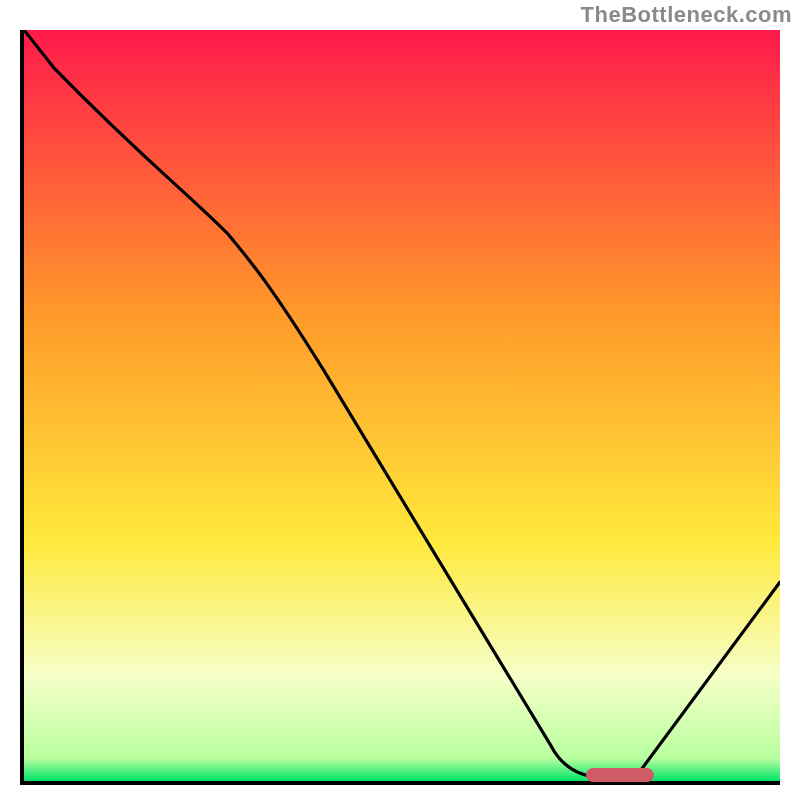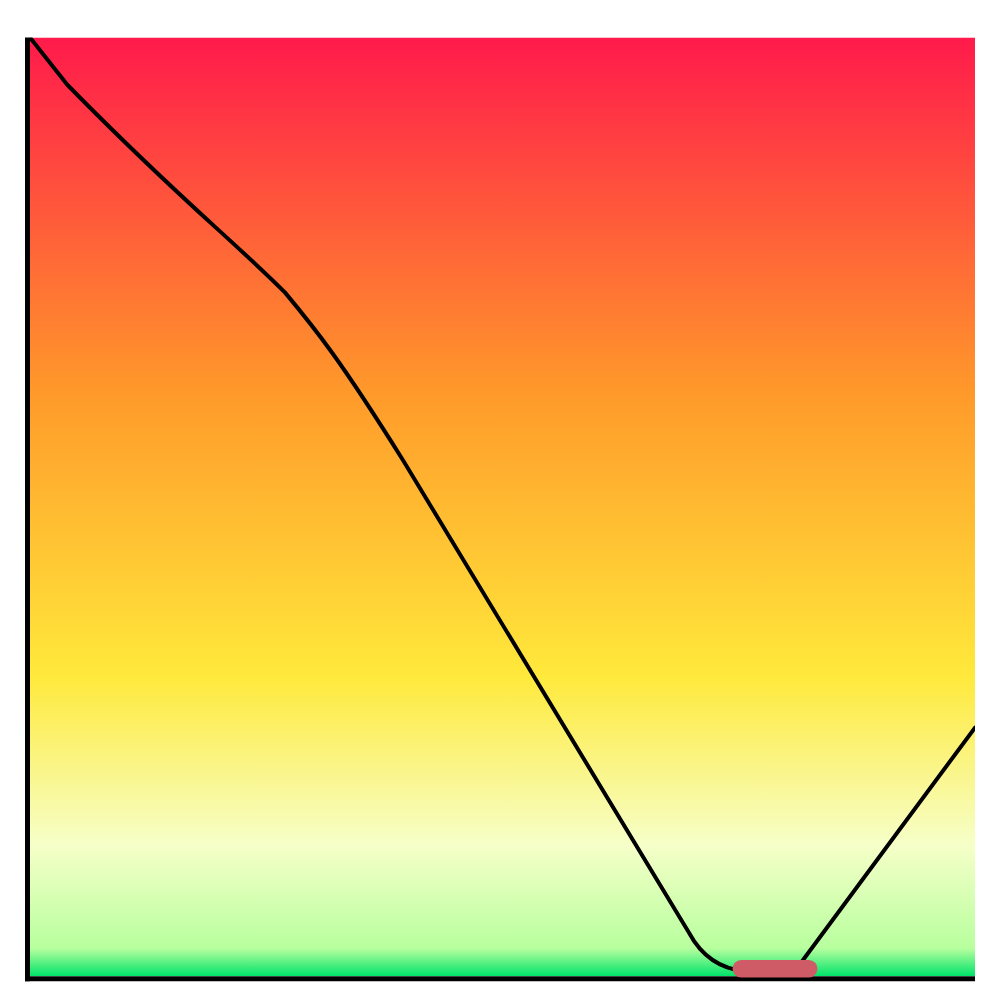--- a/index.html
+++ b/index.html
@@ -53,20 +53,21 @@
     position: absolute;
     height: 14px;
     background: #cf5b66;
     border-radius: 7px;
   }
 </style>
 </head>
 <body>
 
 <div class="wrap">
+  <div class="watermark">TheBottleneck.com</div>
 
   <div class="plot">
 
     <svg class="gradient" viewBox="0 0 760 755" preserveAspectRatio="none">
       <defs>
         <linearGradient id="bg" x1="0" y1="0" x2="0" y2="1">
           <stop offset="0%" stop-color="#ff1a4b"></stop>
           <stop offset="38%" stop-color="#ff9a2a"></stop>
           <stop offset="68%" stop-color="#ffe93b"></stop>
           <stop offset="86%" stop-color="#f6ffc8"></stop>

